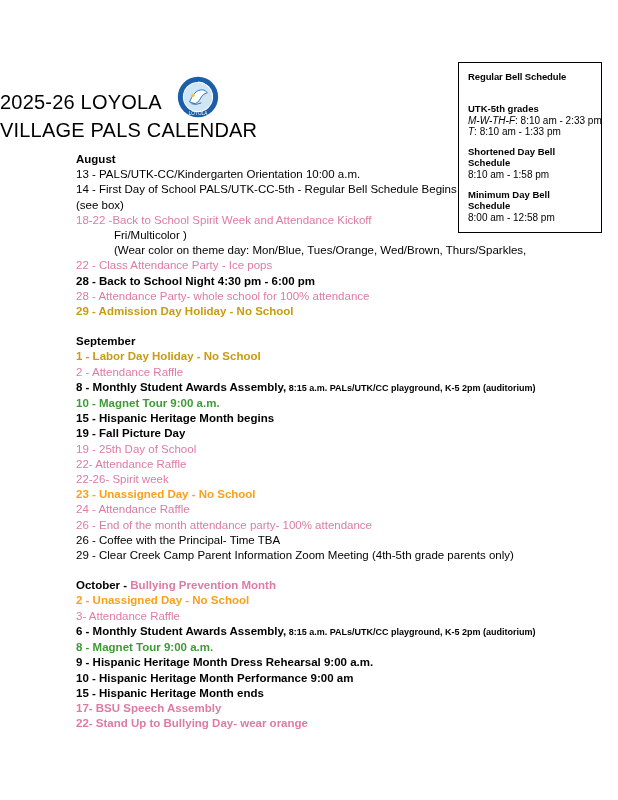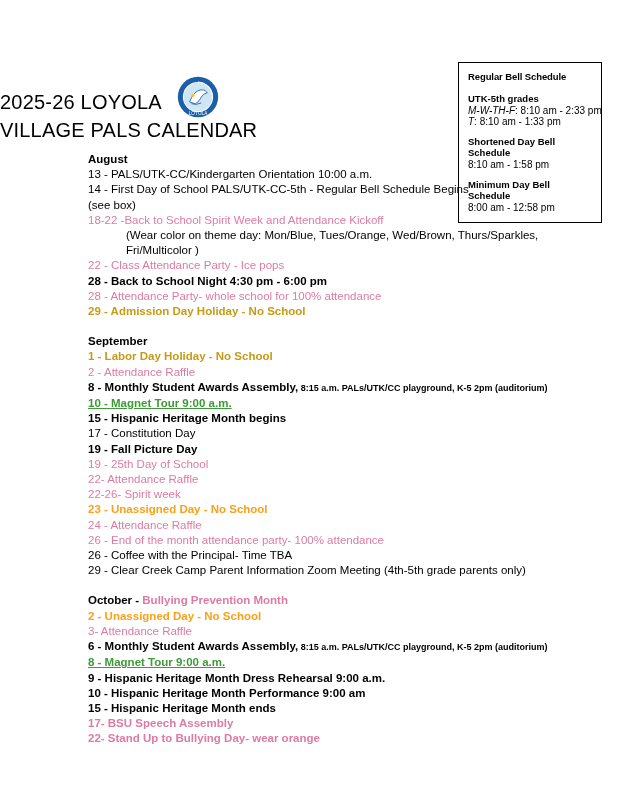--- a/index.html
+++ b/index.html
@@ -24,21 +24,21 @@
     width: 144px;
     border: 1.5px solid #000000;
     padding: 8px 9px 9px 9px;
     box-sizing: border-box;
     background: #ffffff;
   }
   .bell-title {
     font-size: 9.5px;
     font-weight: bold;
     letter-spacing: -0.1px;
-    margin-bottom: 11px;
+    margin-bottom: 21px;
   }
   .bell-sub {
     font-size: 9.5px;
     font-weight: bold;
     margin-bottom: 1px;
   }
   .bell-line {
     font-size: 10px;
     line-height: 11px;
     white-space: nowrap;
@@ -71,21 +71,21 @@
     position: absolute;
     left: 177px;
     top: 76px;
     width: 42px;
     height: 42px;
   }
 
   
   .sheet {
     position: absolute;
-    left: 88px;
+    left: 76px;
     top: 152px;
     width: 500px;
   }
   .line {
     font-size: 11.5px;
     line-height: 15.2px;
     white-space: nowrap;
   }
   .month {
     font-weight: bold;
@@ -96,21 +96,21 @@
   .indent-1 { padding-left: 38px; }
   .small-detail {
     font-size: 9px;
     font-weight: bold;
   }
   .spacer { height: 15px; }
 
   .c-pink   { color: #dd7ba4; }
   .c-gold   { color: #c99a13; }
   .c-orange { color: #f9a11b; }
-  .c-green  { color: #3d9b35; text-decoration: underline; }
+  .c-green  { color: #3d9b35; }
   .c-black  { color: #000000; }
 </style>
 </head>
 <body>
 
 <div class="bell-box">
   <div class="bell-title">Regular Bell Schedule</div>
   <div class="bell-sub">UTK-5th grades</div>
   <div class="bell-line">
     <span class="dayk">M-W-TH-F</span><span>: 8:10 am - 2:33 pm</span>
@@ -143,34 +143,33 @@
   <div class="title-row">2025-26 LOYOLA</div>
   <div class="title-row">VILLAGE PALS CALENDAR</div>
 </div>
 
 <div class="sheet" id="sheet">
     <div class="month"><span>August</span></div>
     <div class="line c-black"><span>13 - PALS/UTK-CC/Kindergarten Orientation 10:00 a.m.</span></div>
     <div class="line c-black"><span>14 - First Day of School PALS/UTK-CC-5th - Regular Bell Schedule Begins</span></div>
     <div class="line c-black"><span>(see box)</span></div>
     <div class="line c-pink"><span>18-22 -Back to School Spirit Week and Attendance Kickoff</span></div>
+    <div class="line c-black indent-1"><span>Fri/Multicolor  )</span></div>
     <div class="line c-black indent-1"><span>(Wear color on theme day: Mon/Blue, Tues/Orange, Wed/Brown, Thurs/Sparkles,</span></div>
-    <div class="line c-black indent-1"><span>Fri/Multicolor  )</span></div>
     <div class="line c-pink"><span>22 - Class Attendance Party - Ice pops</span></div>
     <div class="line c-black bold"><span>28 - Back to School Night 4:30 pm - 6:00 pm</span></div>
     <div class="line c-pink"><span>28 - Attendance Party- whole school for 100% attendance</span></div>
     <div class="line c-gold bold"><span>29 - Admission Day Holiday - No School</span></div>
     <div class="spacer"></div>
     <div class="month"><span>September</span></div>
     <div class="line c-gold bold"><span>1 - Labor Day Holiday - No School</span></div>
     <div class="line c-pink"><span>2 - Attendance Raffle</span></div>
     <div class="line c-black bold"><span>8 - Monthly Student Awards Assembly,</span><span class="small-detail"> 8:15 a.m. PALs/UTK/CC playground, K-5 2pm (auditorium)</span></div>
     <div class="line c-green bold"><span>10 - Magnet Tour 9:00 a.m.</span></div>
     <div class="line c-black bold"><span>15 - Hispanic Heritage Month begins</span></div>
-    <div class="line c-black"><span>17 - Constitution Day</span></div>
     <div class="line c-black bold"><span>19 - Fall Picture Day</span></div>
     <div class="line c-pink"><span>19 - 25th Day of School</span></div>
     <div class="line c-pink"><span>22- Attendance Raffle</span></div>
     <div class="line c-pink"><span>22-26- Spirit week</span></div>
     <div class="line c-orange bold"><span>23 - Unassigned Day - No School</span></div>
     <div class="line c-pink"><span>24 - Attendance Raffle</span></div>
     <div class="line c-pink"><span>26 - End of the month attendance party- 100% attendance</span></div>
     <div class="line c-black"><span>26 - Coffee with the Principal- Time TBA</span></div>
     <div class="line c-black"><span>29 - Clear Creek Camp Parent Information Zoom Meeting (4th-5th grade parents only)</span></div>
     <div class="spacer"></div>

